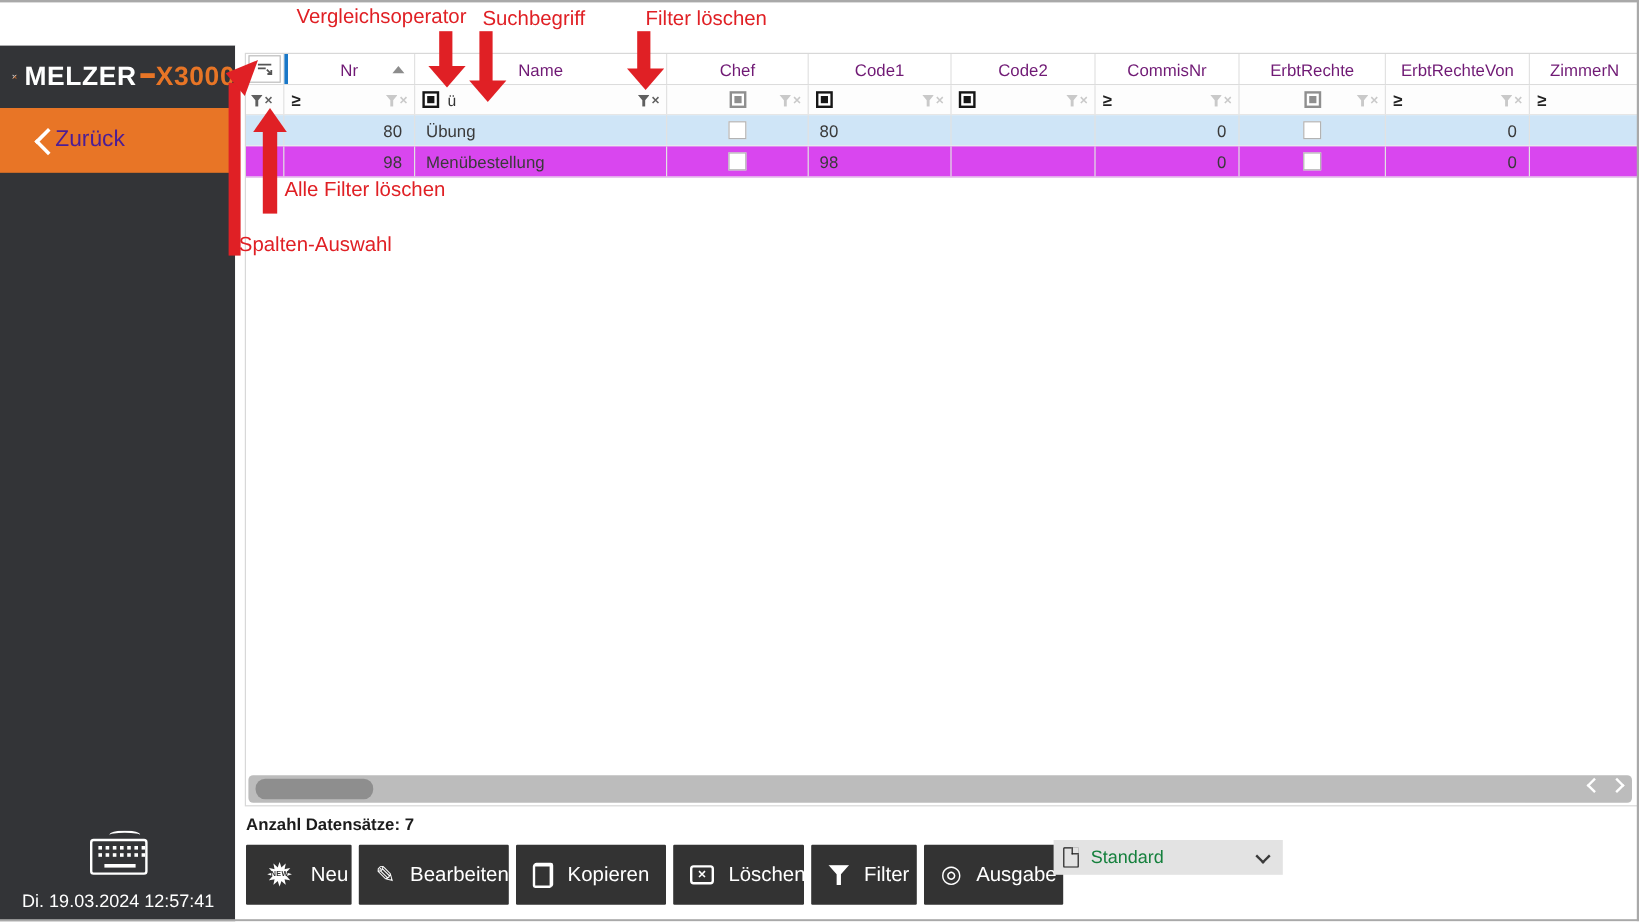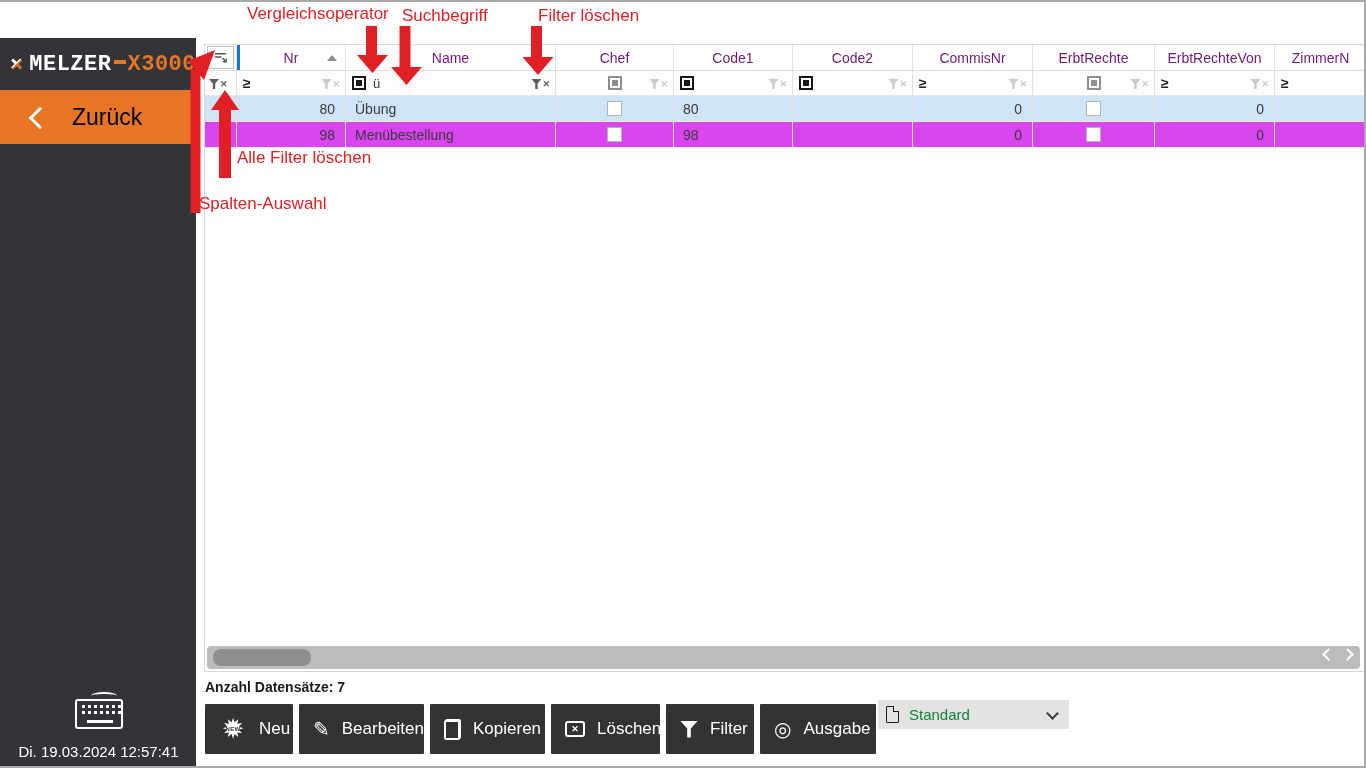--- a/index.html
+++ b/index.html
@@ -20,30 +20,30 @@
   .win-btn { width:30px; height:26px; display:flex; align-items:center; justify-content:center; position:relative; cursor:pointer; }
   .min-glyph { width:12px; height:2px; background:#cfd6de; }
   .max-glyph { width:11px; height:11px; border:1.5px solid #cfd6de; }
   .close-glyph { position:relative; width:13px; height:13px; }
   .close-glyph::before,.close-glyph::after { content:""; position:absolute; left:6px; top:0; width:1.6px; height:13px; background:#cfd6de; }
   .close-glyph::before { transform:rotate(45deg); } .close-glyph::after { transform:rotate(-45deg); }
 
   
   .sidebar { position:absolute; left:0; top:38px; width:196px; height:730px; background:#333437; }
   .brand-row { height:52px; display:flex; align-items:center; padding-left:10px; }
-  .brand-text { margin-left:6px; font-size:22px; font-weight:800; letter-spacing:.5px; white-space:nowrap;font-family:Liberation Mono, monospace; }
+  .brand-text { margin-left:6px; font-size:22px; font-weight:800; letter-spacing:.5px; white-space:nowrap; }
   .brand-primary { color:#fff; }
   .brand-dash { display:inline-block; width:12px; height:4px; background:#e87526; margin:0 1px 4px 3px; vertical-align:middle; }
   .brand-secondary { color:#e87526; }
   .back-btn { position:absolute; left:0; top:52px; width:196px; height:54px; background:#e87526; cursor:pointer;
               display:flex; align-items:center; }
   .back-chevron { position:relative; width:16px; height:16px; margin-left:30px; }
   .back-chevron::before { content:""; position:absolute; left:2px; top:1px; width:13px; height:13px;
         border-left:3px solid #fff; border-bottom:3px solid #fff; transform:rotate(45deg); }
-  .back-label { color:#000000; font-size:23px; margin-left:26px; }
+  .back-label { color:#4c1d95; font-size:19px; }
   .sidebar-footer { position:absolute; left:12px; bottom:8px; width:173px; text-align:center; }
   .kbd-icon { position:relative; width:48px; height:30px; margin:0 auto 14px auto; border:2px solid #fff; border-radius:3px; }
   .kbd-cable { position:absolute; left:14px; top:-9px; width:26px; height:8px; border-top:2px solid #fff; border-radius:50% 50% 0 0; }
   .kbd-dots { position:absolute; left:5px; top:4px; width:3px; height:3px; background:#fff;
       box-shadow:6px 0 #fff,12px 0 #fff,18px 0 #fff,24px 0 #fff,30px 0 #fff,36px 0 #fff,
                  0 6px #fff,6px 6px #fff,12px 6px #fff,18px 6px #fff,24px 6px #fff,30px 6px #fff,36px 6px #fff; }
   .kbd-space { position:absolute; left:10px; bottom:4px; width:26px; height:3px; background:#fff; }
   .sidebar-datetime { color:#fff; font-size:15px; }
 
   
@@ -315,21 +315,21 @@
           <span class="tb-icon icon-new">
             <span class="star">✹</span>
             <span class="new-txt">NEW</span>
           </span>
           <span>Neu</span>
         </div>
         <div class="tool-btn" style="width: 125px;">
           <span class="tb-icon icon-pencil">✎</span>
           <span>Bearbeiten</span>
         </div>
-        <div class="tool-btn" style="width: 115px;">
+        <div class="tool-btn" style="width: 125px;">
           <span class="tb-icon icon-copy"></span>
           <span>Kopieren</span>
         </div>
         <div class="tool-btn" style="width: 109px;">
           <span class="tb-icon icon-del">✕</span>
           <span>Löschen</span>
         </div>
         <div class="tool-btn" style="width: 88px;">
           <span class="tb-icon icon-funnel"></span>
           <span>Filter</span>

